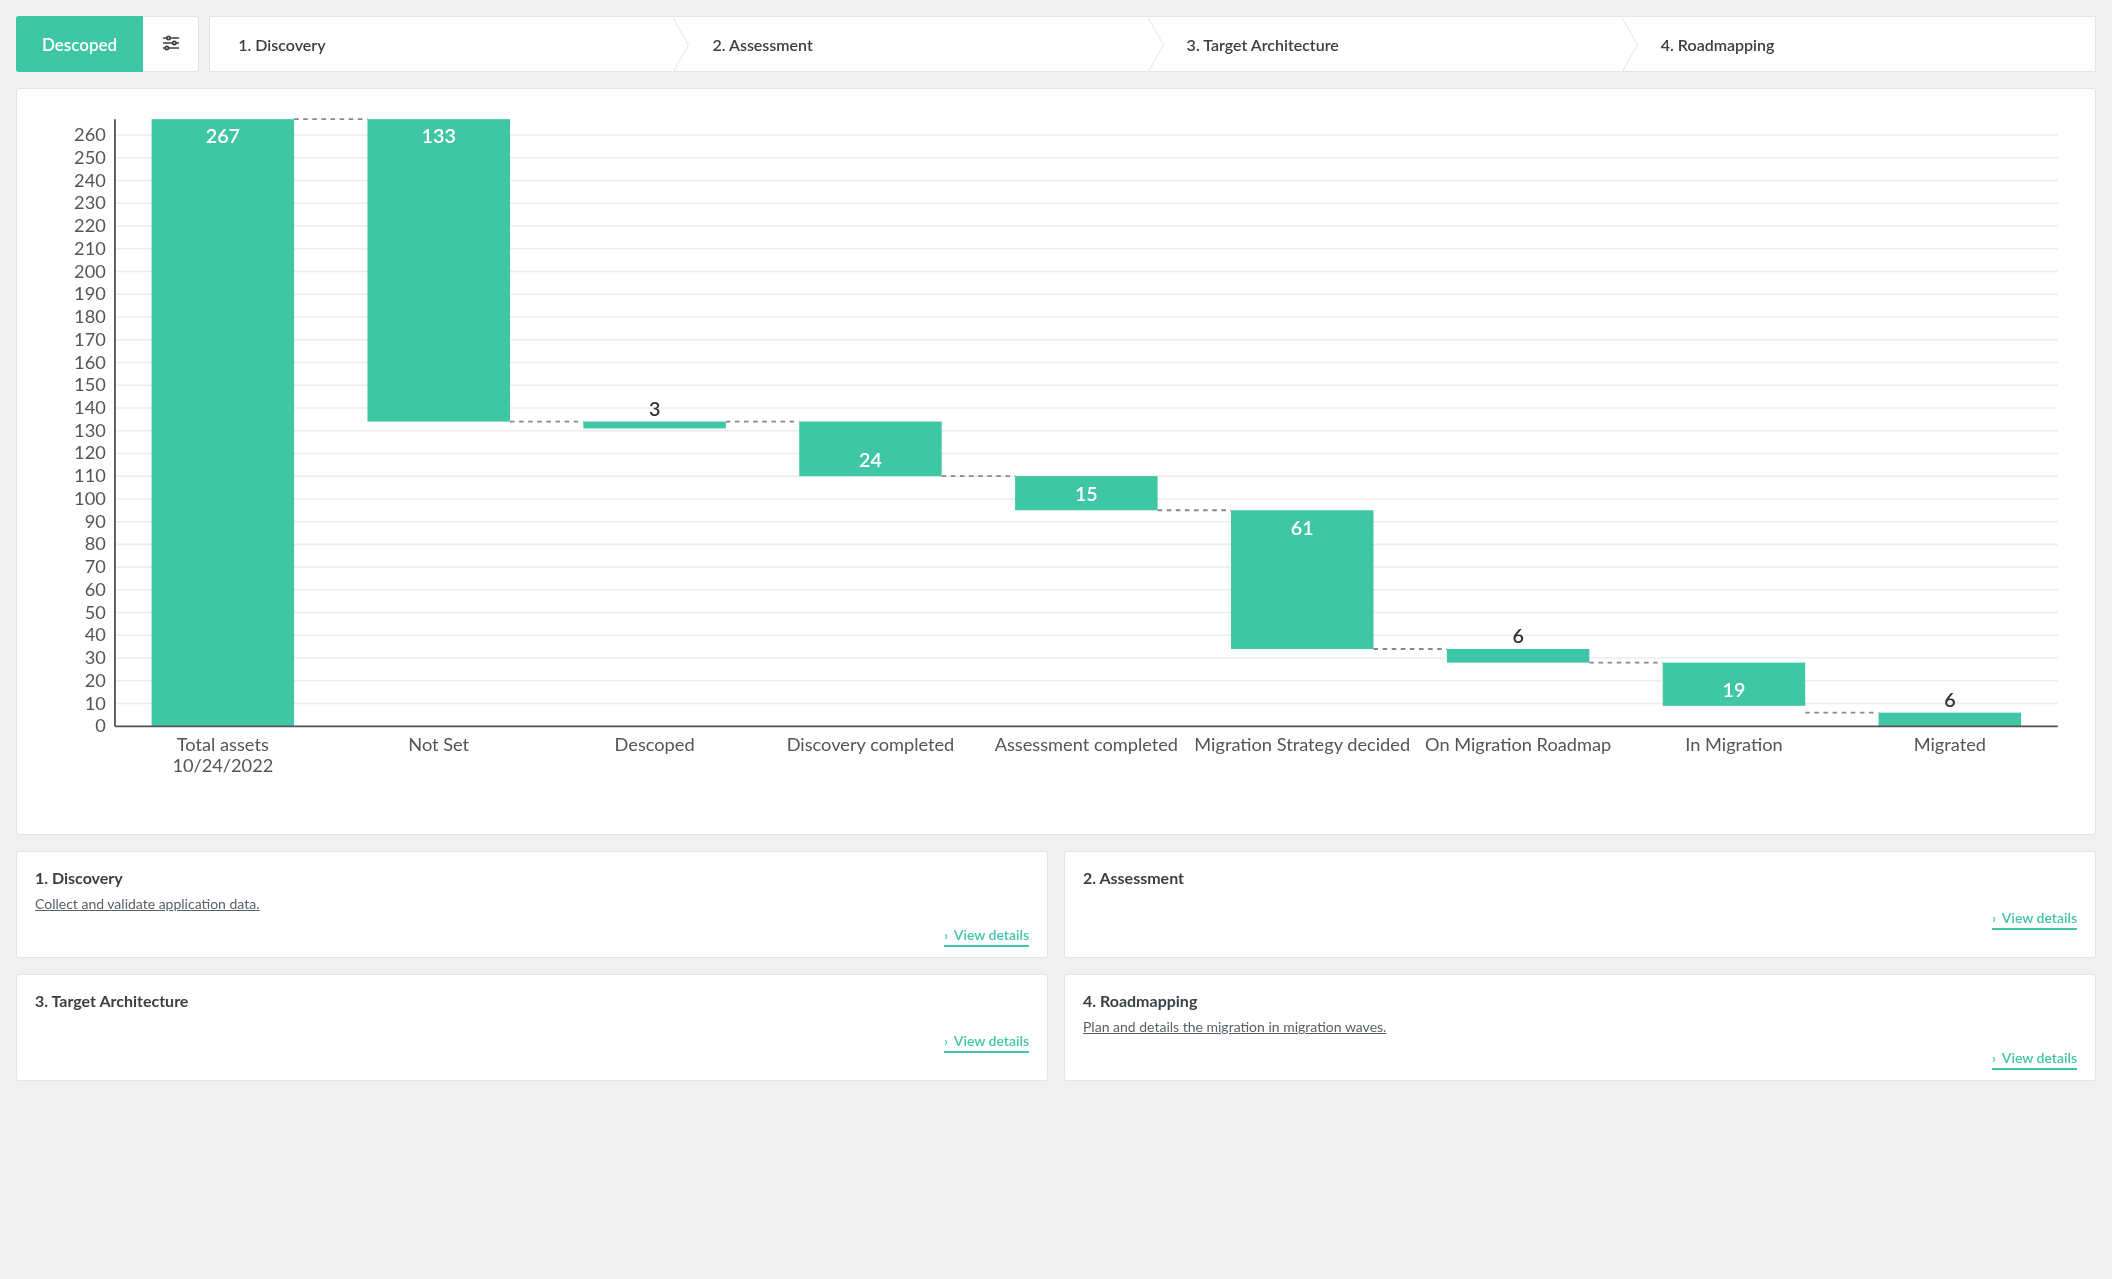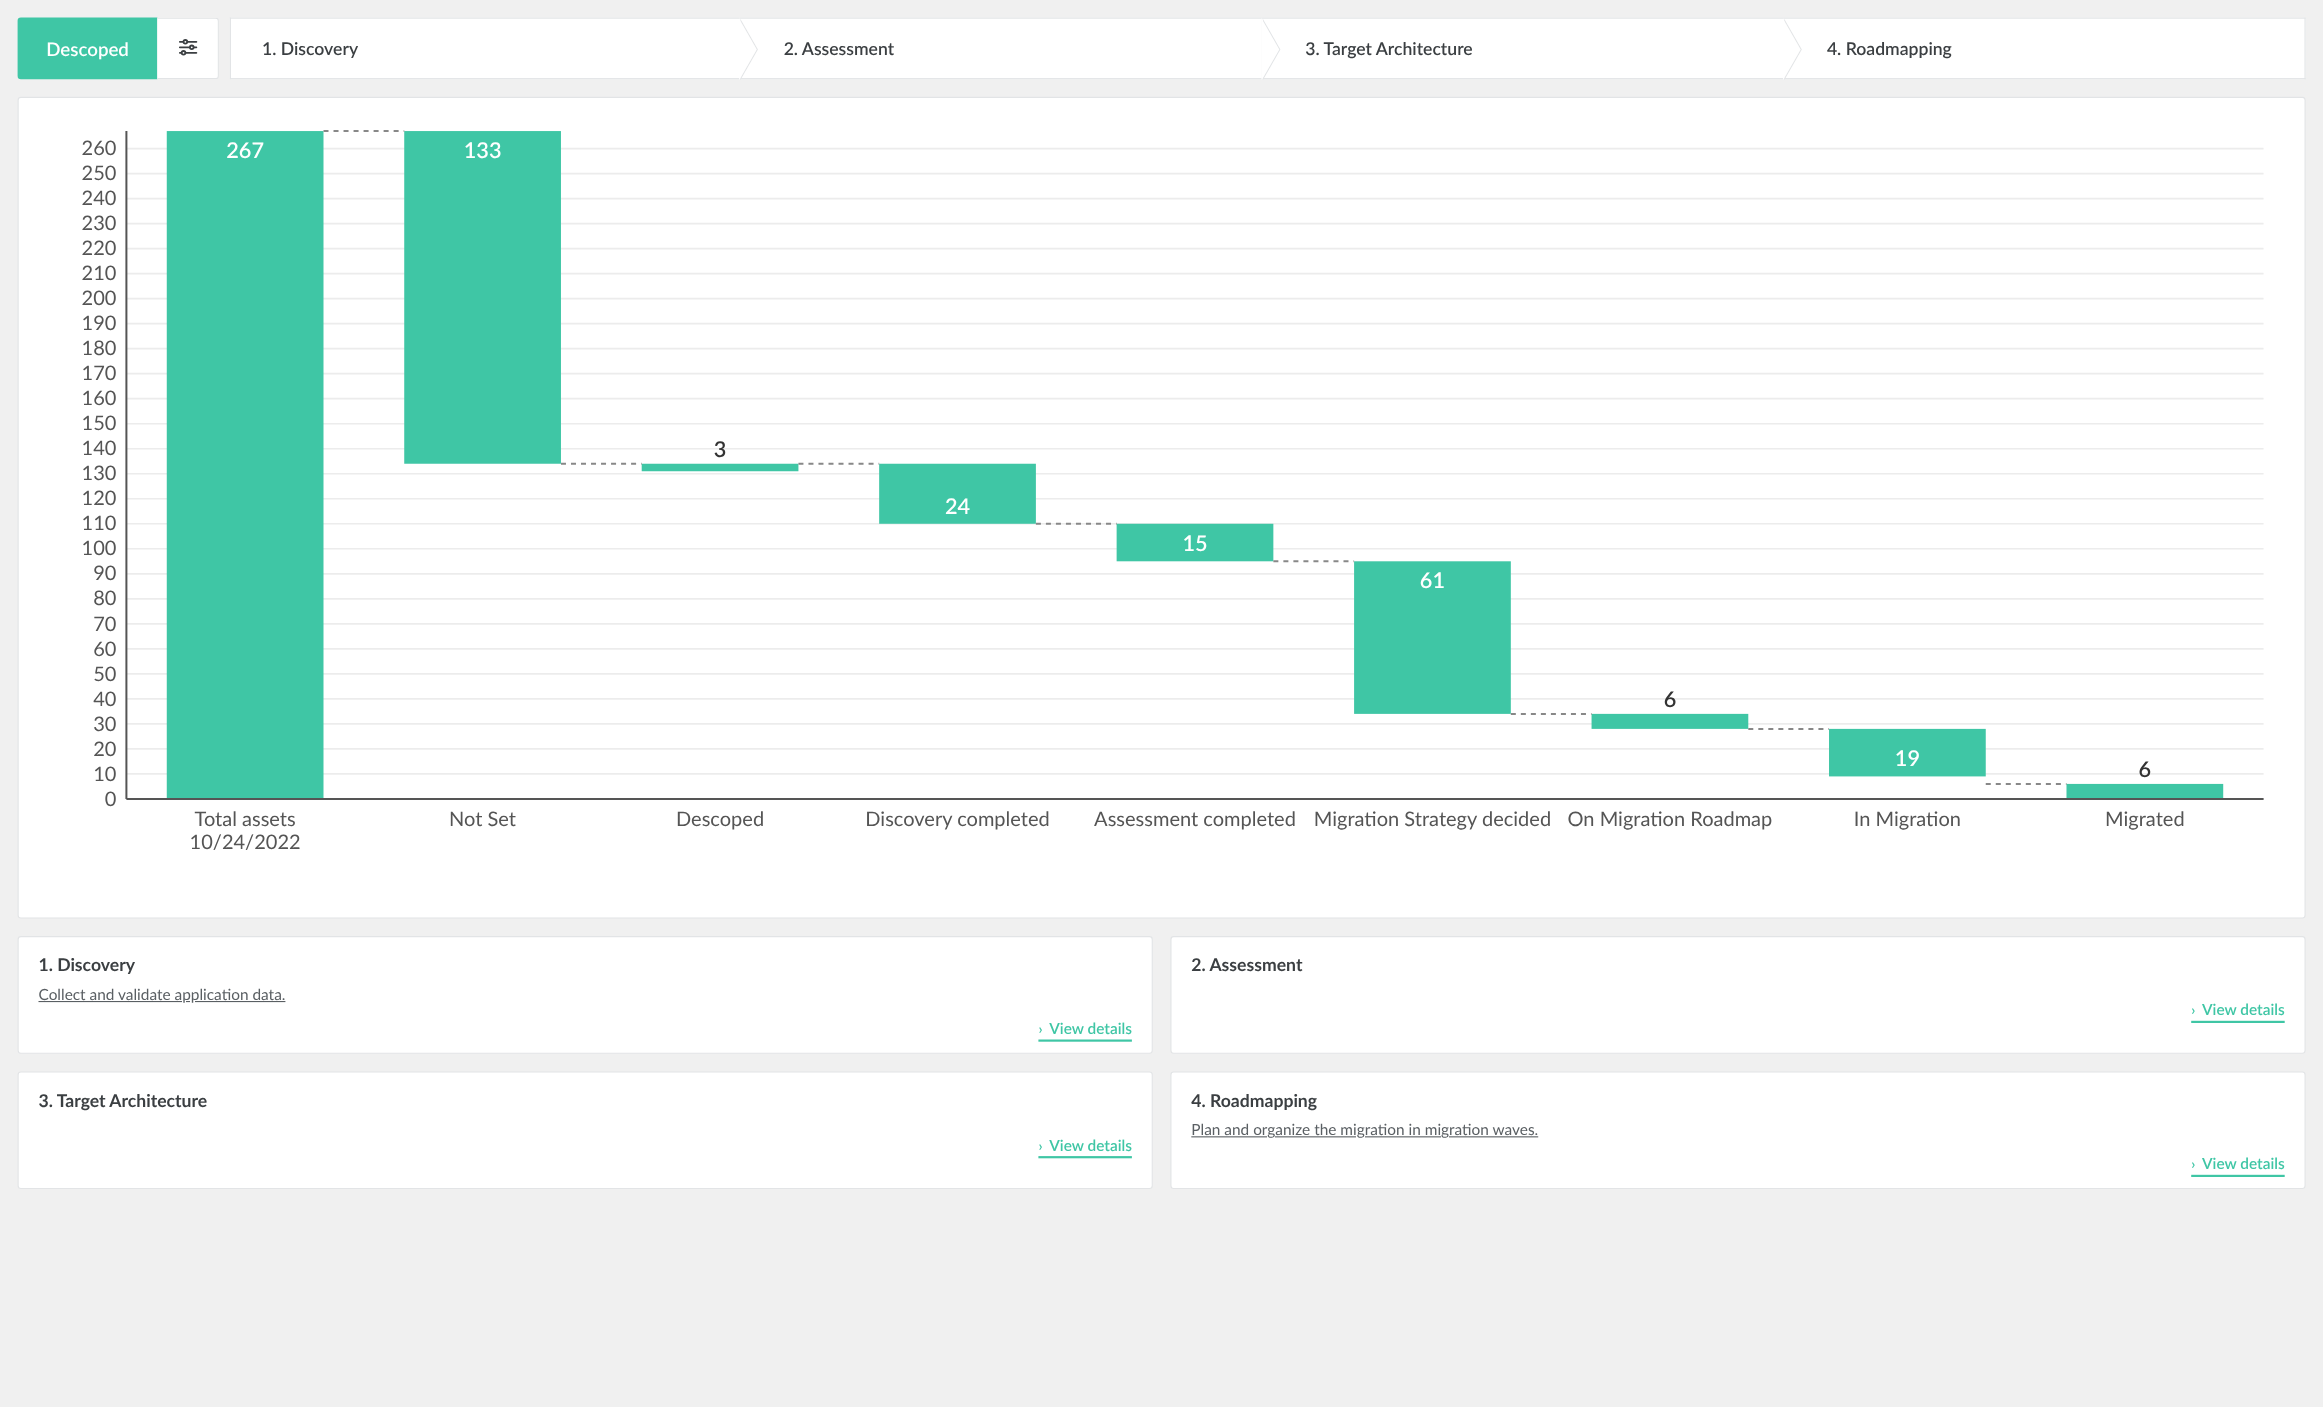--- a/index.html
+++ b/index.html
@@ -315,21 +315,21 @@
     </div>
     <div class="step-card">
       <div class="step-title">3. Target Architecture</div>
       <div class="view-details">
         <span class="chev">›</span>
         <span>View details</span>
       </div>
     </div>
     <div class="step-card">
       <div class="step-title">4. Roadmapping</div>
-      <div class="step-desc">Plan and organize the migration in migration waves.</div>
+      <div class="step-desc">Plan and details the migration in migration waves.</div>
       <div class="view-details">
         <span class="chev">›</span>
         <span>View details</span>
       </div>
     </div>
   </div>
 
 </div>
 
 </body></html>

